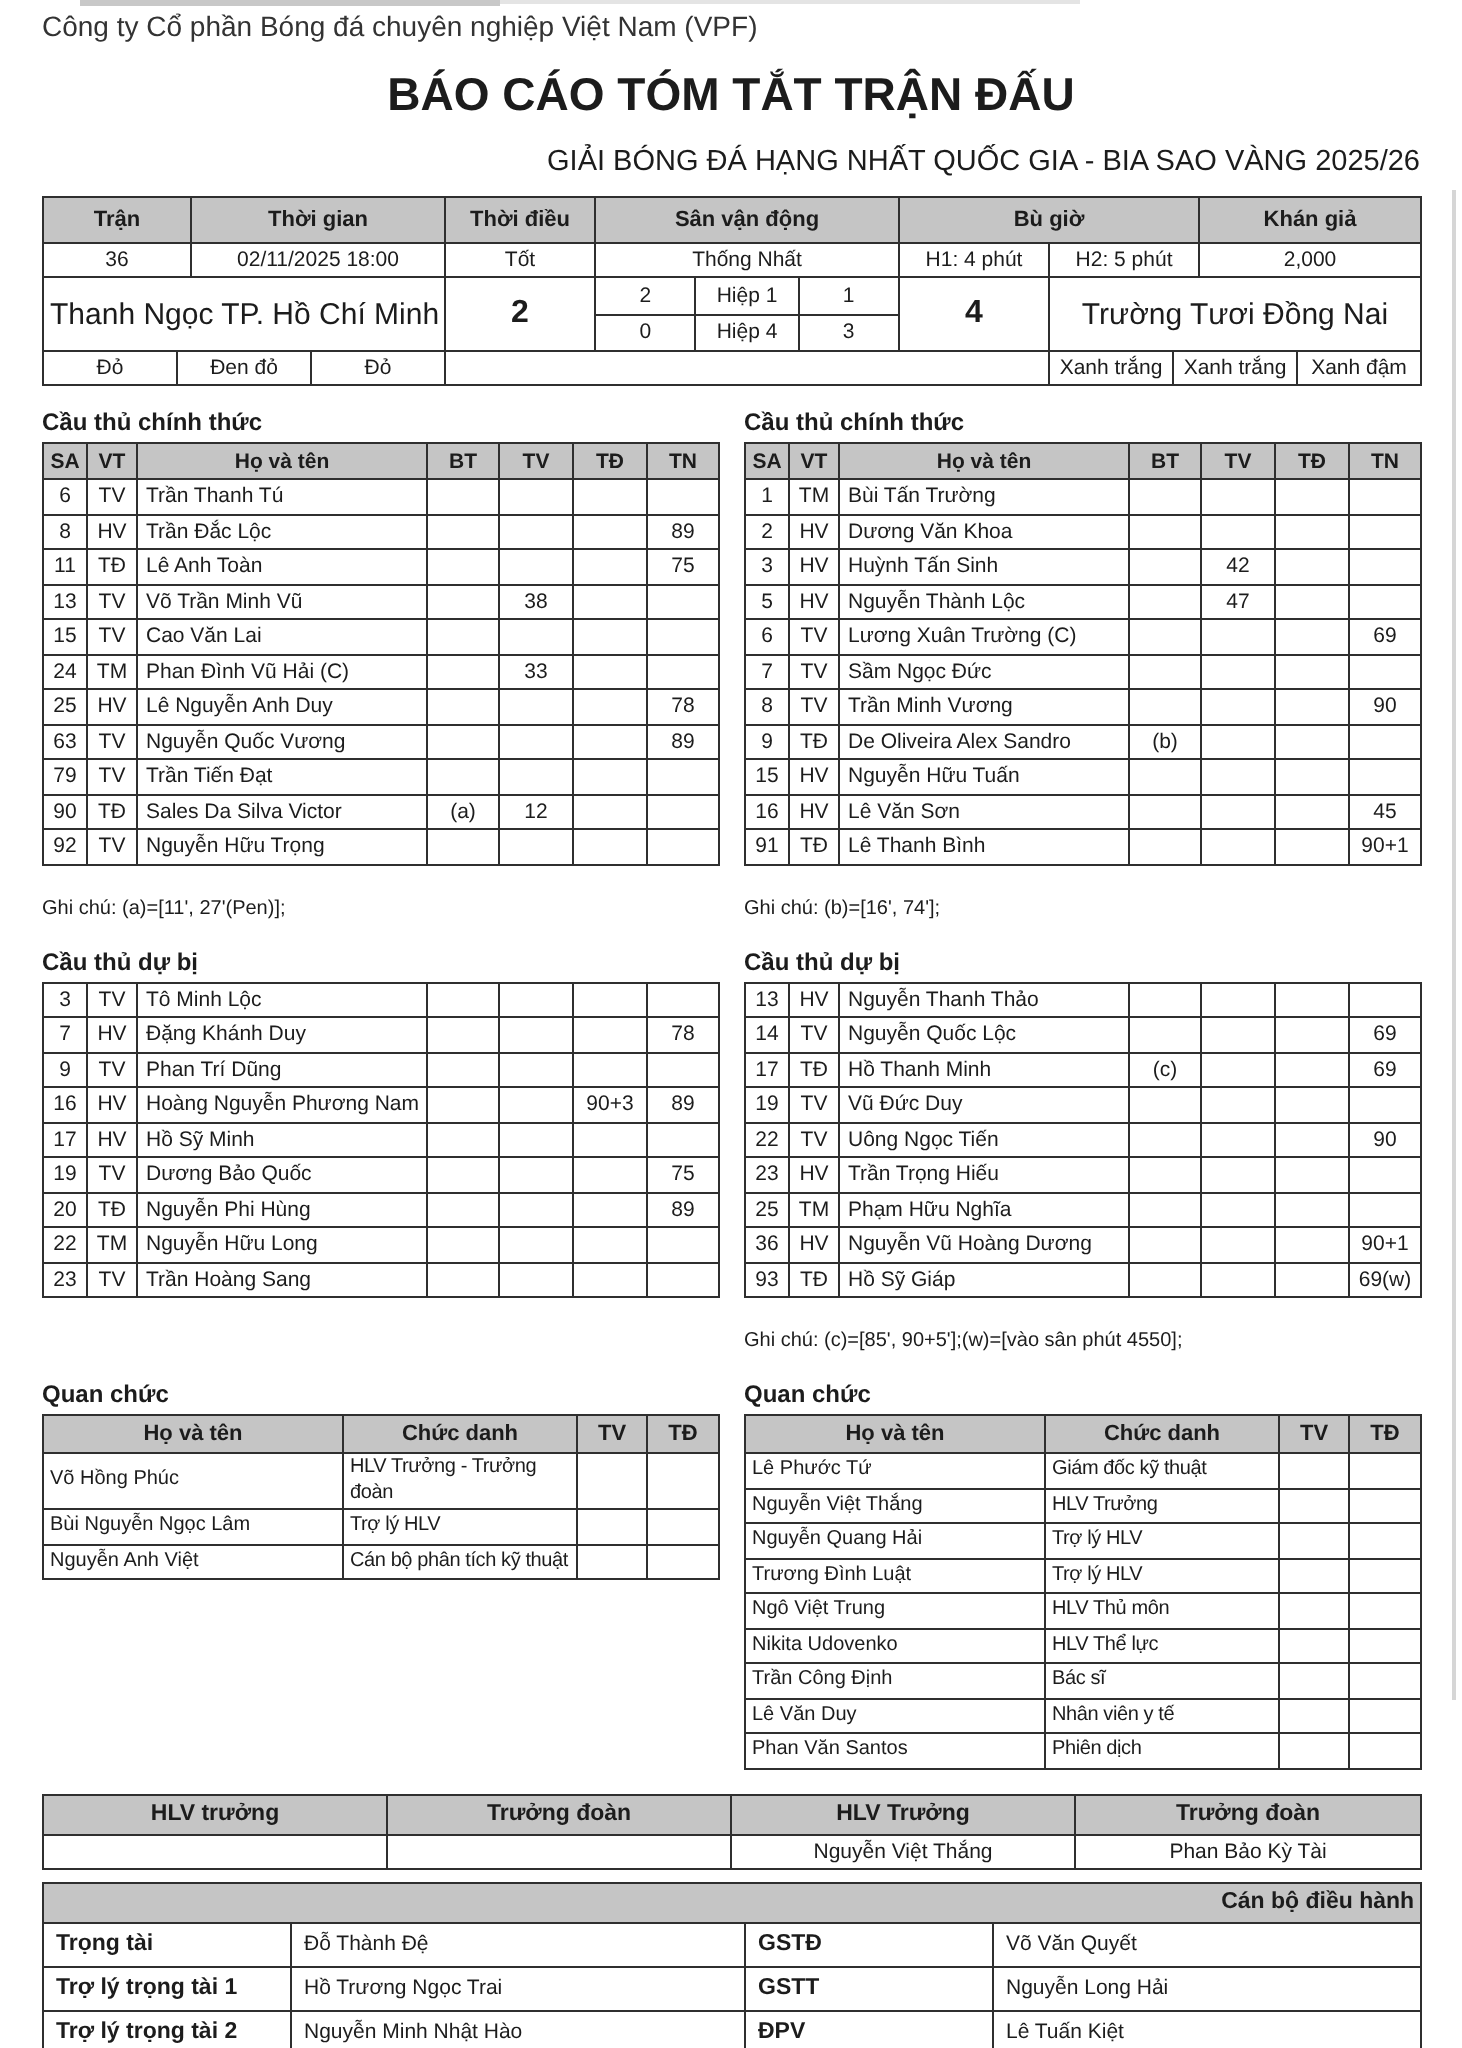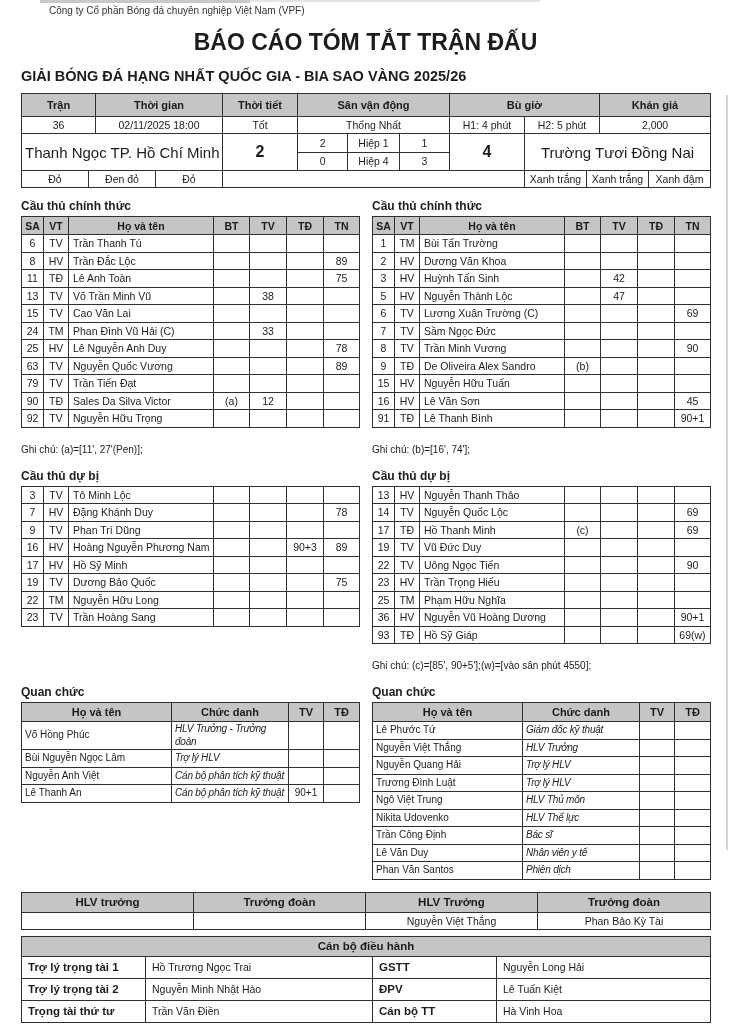--- a/index.html
+++ b/index.html
@@ -13,23 +13,23 @@
   body{background:#fff;}
   .page{
     position:relative;
     width:731px;height:1024px;
     background:var(--page-bg);
     font-family:"Liberation Sans", sans-serif;
     color:var(--text);
     overflow:hidden;
   }
   .content{margin:0 21px;width:689px;}
-  .company{padding-top:5px;font-size:10px;color:#333;margin-left:28px;}
+  .company{padding-top:5px;font-size:14px;color:#333;}
   .title{margin:13px 0 0 0;text-align:center;font-size:23px;font-weight:bold;}
-  .subtitle{margin:12px 0 0 0;text-align:left;font-size:14.5px;font-weight:bold;}
+  .subtitle{margin:12px 0 0 0;text-align:right;font-size:14.5px;font-weight:normal;}
   table{border-collapse:collapse;table-layout:fixed;width:689px;}
   td,th{border:1px solid var(--border);padding:0 3px;overflow:hidden;white-space:nowrap;text-align:center;vertical-align:middle;}
   th{background:var(--header-bg);font-weight:bold;}
   
   .match-block{margin-top:9px;}
   .match-block table{margin-top:-1px;}
   .match-block table:first-child{margin-top:0;}
   .info-table th{height:23px;font-size:11px;}
   .info-table td{height:17px;font-size:10.5px;}
   .score-table td{height:36px;}
@@ -50,28 +50,28 @@
   .players-table{width:338px;}
   .players-table th{height:18px;font-size:10.5px;}
   .players-table td{height:17.5px;font-size:10.5px;}
   .players-table td.name{text-align:left;padding-left:4px;}
   .note{font-size:10px;margin-top:16px;min-height:14px;}
   
   .officials-table{width:338px;}
   .officials-table th{height:19px;font-size:11px;}
   .officials-table td{height:17.5px;font-size:10px;text-align:left;padding:1px 3px;white-space:normal;line-height:1.25;}
   .officials-table td.num{text-align:center;white-space:nowrap;}
-  .officials-table td.role{letter-spacing:-0.2px;font-style:italic;}
+  .officials-table td.role{letter-spacing:-0.2px;}
   
   .leaders-table{margin-top:12px;}
   .leaders-table th{height:20px;font-size:11.5px;}
   .leaders-table td{height:17px;font-size:10.5px;}
   
   .refs-table{margin-top:6px;}
-  .refs-table th{height:20px;font-size:11.5px;}
+  .refs-table th{height:20px;font-size:11.5px;text-align:right;}
   .refs-table td{height:22px;font-size:10.5px;text-align:left;padding-left:6px;}
   .refs-table td.lbl{font-weight:bold;font-size:11.5px;}
   
   .smudge1{position:absolute;top:0;left:40px;width:210px;height:3px;background:#9a9a9a;opacity:.55;}
   .smudge2{position:absolute;top:0;left:250px;width:290px;height:2px;background:#c9c9c9;opacity:.5;}
   .page-edge{position:absolute;top:95px;left:726px;width:2px;height:755px;background:#d6d6d6;}
 </style>
 </head>
 <body>
 
@@ -94,21 +94,21 @@
             <col style="width:75px">
             <col style="width:152px">
             <col style="width:75px">
             <col style="width:75px">
             <col style="width:111px">
           </colgroup>
         <tbody>
             <tr>
           <th>Trận</th>
           <th>Thời gian</th>
-          <th>Thời tiết</th>
+          <th>Thời điều</th>
           <th>Sân vận động</th>
           <th colspan="2">Bù giờ</th>
           <th>Khán giả</th>
         </tr>
         <tr>
           <td>36</td>
           <td>02/11/2025 18:00</td>
           <td>Tốt</td>
           <td>Thống Nhất</td>
           <td>H1: 4 phút</td>
@@ -526,20 +526,29 @@
               <tr>
                 <td>19</td>
                 <td>TV</td>
                 <td class="name">Dương Bảo Quốc</td>
                 <td></td>
                 <td></td>
                 <td></td>
                 <td>75</td>
               </tr>
 
+              <tr>
+                <td>20</td>
+                <td>TĐ</td>
+                <td class="name">Nguyễn Phi Hùng</td>
+                <td></td>
+                <td></td>
+                <td></td>
+                <td>89</td>
+              </tr>
 
               <tr>
                 <td>22</td>
                 <td>TM</td>
                 <td class="name">Nguyễn Hữu Long</td>
                 <td></td>
                 <td></td>
                 <td></td>
                 <td></td>
               </tr>
@@ -700,26 +709,20 @@
                 <td class="num"></td>
               </tr>
 
               <tr>
                 <td>Nguyễn Anh Việt</td>
                 <td class="role">Cán bộ phân tích kỹ thuật</td>
                 <td class="num"></td>
                 <td class="num"></td>
               </tr>
 
-              <tr>
-                <td>Lê Thanh An</td>
-                <td class="role">Cán bộ phân tích kỹ thuật</td>
-                <td class="num">90+1</td>
-                <td class="num"></td>
-              </tr>
 
 
           </tbody>
         </table>
       </div>
       <div class="col">
         <div class="section-title">Quan chức</div>
         <table class="officials-table">
           <colgroup>
               <col style="width:150px">
@@ -831,20 +834,26 @@
           <col style="width:124px">
           <col style="width:227px">
           <col style="width:124px">
           <col style="width:214px">
         </colgroup>
       <tbody>
         <tr>
           <th colspan="4">Cán bộ điều hành</th>
         </tr>
 
+          <tr>
+            <td class="lbl">Trọng tài</td>
+            <td>Đỗ Thành Đệ</td>
+            <td class="lbl">GSTĐ</td>
+            <td>Võ Văn Quyết</td>
+          </tr>
 
           <tr>
             <td class="lbl">Trợ lý trọng tài 1</td>
             <td>Hồ Trương Ngọc Trai</td>
             <td class="lbl">GSTT</td>
             <td>Nguyễn Long Hải</td>
           </tr>
 
           <tr>
             <td class="lbl">Trợ lý trọng tài 2</td>

